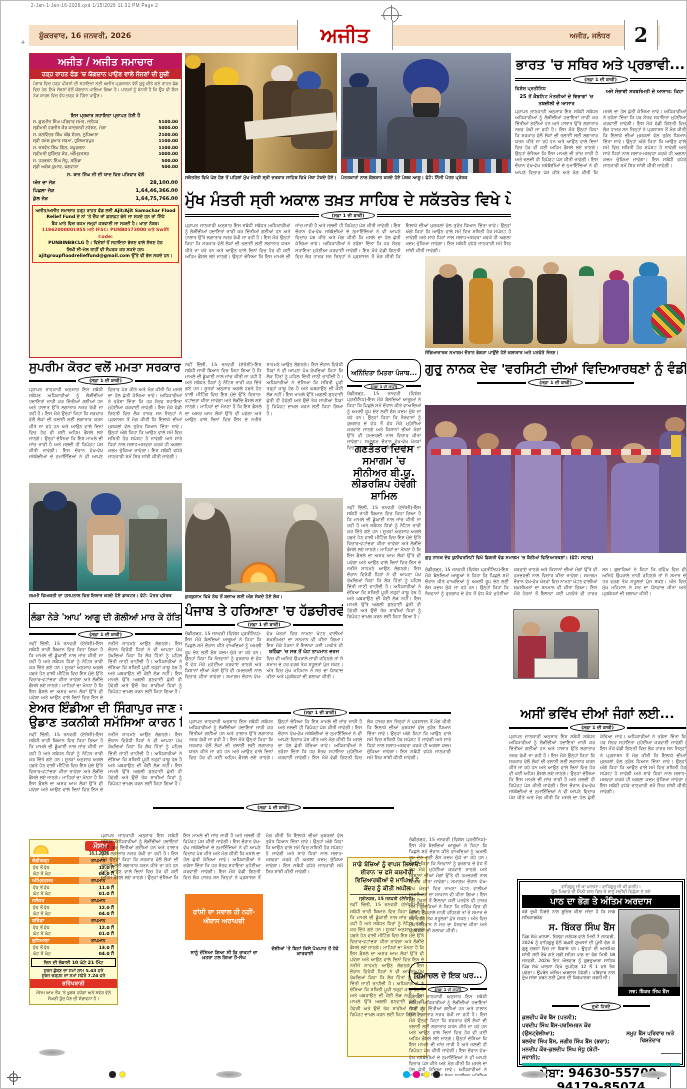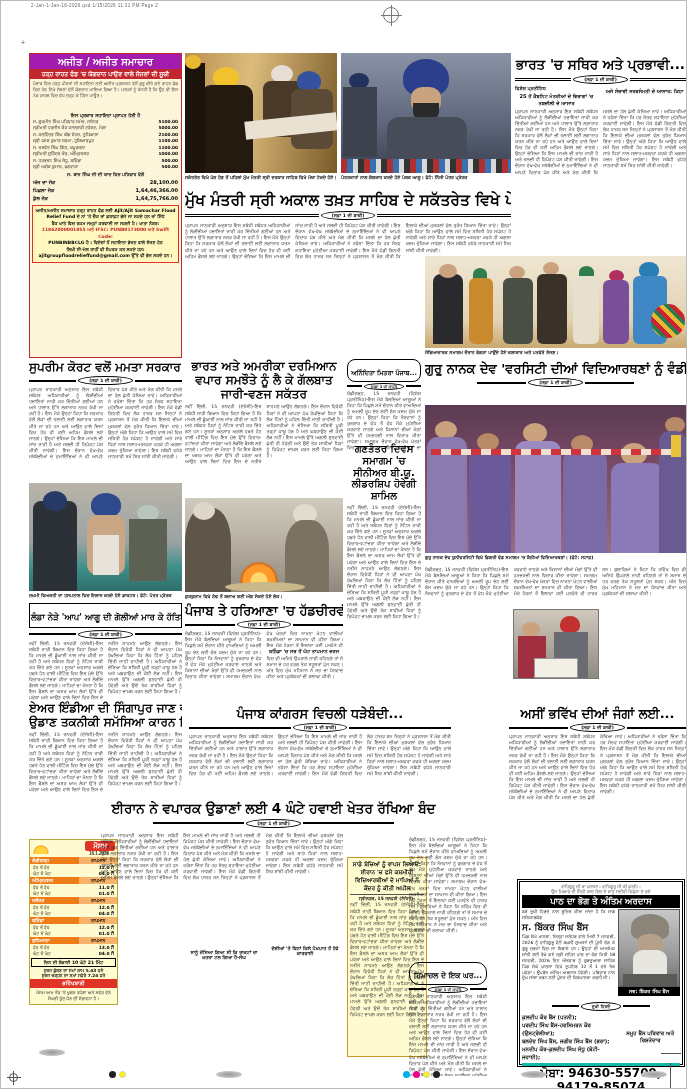--- a/index.html
+++ b/index.html
@@ -27,23 +27,33 @@
 
 <div class="page">
 
   <div class="abs" style="left:30px;top:2px;font-size:4.5px;color:#666;letter-spacing:.4px">2-Jan-1-Jan-16-2026.qxd   1/15/2026   11:31 PM   Page 2</div>
   <div class="abs" style="left:382px;top:6px;width:16px;height:16px;border:1px solid #777;border-radius:50%">
     <div class="abs" style="left:7px;top:-3px;width:1px;height:21px;background:#777"></div>
     <div class="abs" style="left:-3px;top:7px;width:21px;height:1px;background:#777"></div>
   </div>
   <div class="abs" style="left:20px;top:38px;font-size:7px;color:#555">+</div>
 
+  <div class="abs" style="left:28px;top:24px;width:631px;height:21px;background:#f7dfc6">
+    <div class="abs" style="left:10px;top:6px;font-size:7.5px;font-weight:bold;color:#5a2a10;font-family:'DejaVu Sans',sans-serif">ਸ਼ੁੱਕਰਵਾਰ, 16 ਜਨਵਰੀ, 2026</div>
+    <div class="abs" style="left:268px;top:-5px;width:96px;height:30px;background:#fff;border-left:1px solid #999;border-right:1px solid #999;display:flex;align-items:center;justify-content:center">
+      <span style="color:#c00000;font-size:20px;font-weight:bold;font-family:'DejaVu Sans',sans-serif">ਅਜੀਤ</span>
+    </div>
+    <div class="abs" style="right:50px;top:7px;font-size:7px;font-weight:bold;color:#5a2a10;font-family:'DejaVu Sans',sans-serif">ਅਜੀਤ, ਜਲੰਧਰ</div>
+    <div class="abs" style="right:2px;top:-5px;width:34px;height:30px;background:#fff;border-left:1px solid #999;border-right:1px solid #999;display:flex;align-items:center;justify-content:center">
+      <span style="font-size:20px;font-weight:bold;color:#111;font-family:'DejaVu Serif',serif">2</span>
+    </div>
+  </div>
 
   <div class="abs" style="left:28px;top:52px;width:153px;height:305px;border:1px solid #c1272d;background:#fdf5da">
-    <div style="background:#a21caf;color:#fff;font-weight:bold;font-size:10px;text-align:center;line-height:15px;height:15px;font-family:'DejaVu Sans',sans-serif">ਅਜੀਤ / ਅਜੀਤ ਸਮਾਚਾਰ</div>
+    <div style="background:#be185d;color:#fff;font-weight:bold;font-size:10px;text-align:center;line-height:15px;height:15px;font-family:'DejaVu Sans',sans-serif">ਅਜੀਤ / ਅਜੀਤ ਸਮਾਚਾਰ</div>
     <div style="background:#c1272d;color:#fff;font-weight:bold;font-size:6px;text-align:center;line-height:10px;height:10px;font-family:'DejaVu Sans',sans-serif">ਹੜ੍ਹ ਰਾਹਤ ਫੰਡ 'ਚ ਯੋਗਦਾਨ ਪਾਉਣ ਵਾਲੇ ਸੱਜਣਾਂ ਦੀ ਸੂਚੀ</div>
     <div style="padding:2px 3px;font-size:4.3px;line-height:1.35;text-align:justify;color:#222;height:34px;overflow:hidden;font-family:'DejaVu Sans',sans-serif">ਪੰਜਾਬ ਵਿਚ ਹੜ੍ਹ ਪੀੜਤਾਂ ਦੀ ਸਹਾਇਤਾ ਲਈ ਅਜੀਤ ਪ੍ਰਕਾਸ਼ਨ ਵੱਲੋਂ ਸ਼ੁਰੂ ਕੀਤੇ ਗਏ ਰਾਹਤ ਫੰਡ ਵਿਚ ਹੇਠ ਲਿਖੇ ਸੱਜਣਾਂ ਵੱਲੋਂ ਯੋਗਦਾਨ ਪਾਇਆ ਗਿਆ ਹੈ। ਪਾਠਕਾਂ ਨੂੰ ਬੇਨਤੀ ਹੈ ਕਿ ਉਹ ਵੀ ਇਸ ਨੇਕ ਕਾਰਜ ਵਿਚ ਵੱਧ ਚੜ੍ਹ ਕੇ ਹਿੱਸਾ ਪਾਉਣ।</div>
     <div style="font-size:4.8px;font-weight:bold;text-align:center;font-family:'DejaVu Sans',sans-serif">ਇਸ ਪ੍ਰਕਾਰ ਸਹਾਇਤਾ ਪ੍ਰਾਪਤ ਹੋਈ ਹੈ</div>
     <div style="padding:1px 3px">
       <div style="display:flex;justify-content:space-between;font-size:4.3px;line-height:1.5;font-family:'DejaVu Sans',sans-serif">
           <span>ਸ. ਗੁਰਮੀਤ ਸਿੰਘ ਪਰਿਵਾਰ ਸਮੇਤ, ਜਲੰਧਰ</span>
           <span style="font-weight:bold">5100.00</span>
         </div>
       <div style="display:flex;justify-content:space-between;font-size:4.3px;line-height:1.5;font-family:'DejaVu Sans',sans-serif">
           <span>ਸ੍ਰੀਮਤੀ ਹਰਜੀਤ ਕੌਰ ਯਾਦਗਾਰੀ ਟਰੱਸਟ, ਮੋਗਾ</span>
@@ -248,21 +258,20 @@
     <div class="hl nw" style="font-size:15.5px">ਮੁੱਖ ਮੰਤਰੀ ਸ੍ਰੀ ਅਕਾਲ ਤਖ਼ਤ ਸਾਹਿਬ ਦੇ ਸਕੱਤਰੇਤ ਵਿਖੇ ਪੇਸ਼</div>
     <div class="contd" style="margin-top:2px">
         <div class="ln" style="border-top:3px double #000"></div>
         <span class="ov">(ਸਫ਼ਾ 1 ਦੀ ਬਾਕੀ)</span>
         <div class="ln" style="border-top:3px double #000"></div>
       </div>
     <div class="cols c3 bodytxt" style="height:130px;margin-top:3px">ਪ੍ਰਾਪਤ ਜਾਣਕਾਰੀ ਅਨੁਸਾਰ ਇਸ ਸਬੰਧੀ ਸਬੰਧਤ ਅਧਿਕਾਰੀਆਂ ਨੂੰ ਲੋੜੀਂਦੀਆਂ ਹਦਾਇਤਾਂ ਜਾਰੀ ਕਰ ਦਿੱਤੀਆਂ ਗਈਆਂ ਹਨ ਅਤੇ ਹਾਲਾਤ ਉੱਤੇ ਲਗਾਤਾਰ ਨਜ਼ਰ ਰੱਖੀ ਜਾ ਰਹੀ ਹੈ। ਇਸ ਮੌਕੇ ਉਨ੍ਹਾਂ ਕਿਹਾ ਕਿ ਸਰਕਾਰ ਵੱਲੋਂ ਲੋਕਾਂ ਦੀ ਭਲਾਈ ਲਈ ਲਗਾਤਾਰ ਯਤਨ ਕੀਤੇ ਜਾ ਰਹੇ ਹਨ ਅਤੇ ਆਉਣ ਵਾਲੇ ਦਿਨਾਂ ਵਿਚ ਹੋਰ ਵੀ ਕਈ ਅਹਿਮ ਫ਼ੈਸਲੇ ਲਏ ਜਾਣਗੇ। ਉਨ੍ਹਾਂ ਦੱਸਿਆ ਕਿ ਇਸ ਮਾਮਲੇ ਦੀ ਜਾਂਚ ਜਾਰੀ ਹੈ ਅਤੇ ਜਲਦੀ ਹੀ ਰਿਪੋਰਟ ਪੇਸ਼ ਕੀਤੀ ਜਾਵੇਗੀ। ਇਸ ਦੌਰਾਨ ਵੱਖ-ਵੱਖ ਜਥੇਬੰਦੀਆਂ ਦੇ ਨੁਮਾਇੰਦਿਆਂ ਨੇ ਵੀ ਆਪਣੇ ਵਿਚਾਰ ਪੇਸ਼ ਕੀਤੇ ਅਤੇ ਮੰਗ ਕੀਤੀ ਕਿ ਮਸਲੇ ਦਾ ਹੱਲ ਛੇਤੀ ਕੱਢਿਆ ਜਾਵੇ। ਅਧਿਕਾਰੀਆਂ ਨੇ ਭਰੋਸਾ ਦਿੱਤਾ ਕਿ ਹਰ ਸੰਭਵ ਸਹਾਇਤਾ ਮੁਹੱਈਆ ਕਰਵਾਈ ਜਾਵੇਗੀ। ਇਸ ਮੌਕੇ ਵੱਡੀ ਗਿਣਤੀ ਵਿਚ ਲੋਕ ਹਾਜ਼ਰ ਸਨ ਜਿਨ੍ਹਾਂ ਨੇ ਪ੍ਰਸ਼ਾਸਨ ਤੋਂ ਮੰਗ ਕੀਤੀ ਕਿ ਇਲਾਕੇ ਦੀਆਂ ਮੁਸ਼ਕਲਾਂ ਵੱਲ ਤੁਰੰਤ ਧਿਆਨ ਦਿੱਤਾ ਜਾਵੇ। ਉਨ੍ਹਾਂ ਅੱਗੇ ਕਿਹਾ ਕਿ ਆਉਣ ਵਾਲੇ ਸਮੇਂ ਵਿਚ ਸਥਿਤੀ ਹੋਰ ਸਪੱਸ਼ਟ ਹੋ ਜਾਵੇਗੀ ਅਤੇ ਸਾਰੇ ਧਿਰਾਂ ਨਾਲ ਸਲਾਹ-ਮਸ਼ਵਰਾ ਕਰਕੇ ਹੀ ਅਗਲਾ ਕਦਮ ਚੁੱਕਿਆ ਜਾਵੇਗਾ। ਇਸ ਸਬੰਧੀ ਵਧੇਰੇ ਜਾਣਕਾਰੀ ਸਮੇਂ ਸਿਰ ਸਾਂਝੀ ਕੀਤੀ ਜਾਵੇਗੀ।</div>
   </div>
 
   <div class="abs" style="left:184px;top:358px;width:158px">
-    <div class="hl" style="font-size:12px">ਭਾਰਤ ਅਤੇ ਅਮਰੀਕਾ ਦਰਮਿਆਨ ਵਪਾਰ ਸਮਝੌਤੇ ਨੂੰ ਲੈ ਕੇ ਗੱਲਬਾਤ ਜਾਰੀ-ਵਣਜ ਸਕੱਤਰ</div>
     <div class="cols c2 bodytxt" style="height:84px;margin-top:3px">ਨਵੀਂ ਦਿੱਲੀ, 15 ਜਨਵਰੀ (ਏਜੰਸੀ)-ਇਸ ਸਬੰਧੀ ਜਾਰੀ ਬਿਆਨ ਵਿਚ ਕਿਹਾ ਗਿਆ ਹੈ ਕਿ ਮਾਮਲੇ ਦੀ ਡੂੰਘਾਈ ਨਾਲ ਜਾਂਚ ਕੀਤੀ ਜਾ ਰਹੀ ਹੈ ਅਤੇ ਸਬੰਧਤ ਧਿਰਾਂ ਨੂੰ ਨੋਟਿਸ ਜਾਰੀ ਕਰ ਦਿੱਤੇ ਗਏ ਹਨ। ਸੂਤਰਾਂ ਅਨੁਸਾਰ ਅਗਲੇ ਹਫ਼ਤੇ ਹੋਣ ਵਾਲੀ ਮੀਟਿੰਗ ਵਿਚ ਇਸ ਮੁੱਦੇ ਉੱਤੇ ਵਿਚਾਰ-ਵਟਾਂਦਰਾ ਕੀਤਾ ਜਾਵੇਗਾ ਅਤੇ ਲੋੜੀਂਦੇ ਫ਼ੈਸਲੇ ਲਏ ਜਾਣਗੇ। ਮਾਹਿਰਾਂ ਦਾ ਮੰਨਣਾ ਹੈ ਕਿ ਇਸ ਫ਼ੈਸਲੇ ਦਾ ਅਸਰ ਆਮ ਲੋਕਾਂ ਉੱਤੇ ਵੀ ਪਵੇਗਾ ਅਤੇ ਆਉਣ ਵਾਲੇ ਦਿਨਾਂ ਵਿਚ ਇਸ ਦੇ ਨਤੀਜੇ ਸਾਹਮਣੇ ਆਉਣ ਲੱਗਣਗੇ। ਇਸ ਦੌਰਾਨ ਵਿਰੋਧੀ ਧਿਰਾਂ ਨੇ ਵੀ ਆਪਣਾ ਪੱਖ ਰੱਖਦਿਆਂ ਕਿਹਾ ਕਿ ਲੋਕ ਹਿੱਤਾਂ ਨੂੰ ਪਹਿਲ ਦਿੱਤੀ ਜਾਣੀ ਚਾਹੀਦੀ ਹੈ। ਅਧਿਕਾਰੀਆਂ ਨੇ ਦੱਸਿਆ ਕਿ ਸਥਿਤੀ ਪੂਰੀ ਤਰ੍ਹਾਂ ਕਾਬੂ ਹੇਠ ਹੈ ਅਤੇ ਘਬਰਾਉਣ ਦੀ ਕੋਈ ਲੋੜ ਨਹੀਂ। ਇਸ ਮਾਮਲੇ ਉੱਤੇ ਅਗਲੀ ਸੁਣਵਾਈ ਛੇਤੀ ਹੀ ਹੋਵੇਗੀ ਅਤੇ ਉਦੋਂ ਤੱਕ ਸਾਰੀਆਂ ਧਿਰਾਂ ਨੂੰ ਰਿਪੋਰਟ ਦਾਖ਼ਲ ਕਰਨ ਲਈ ਕਿਹਾ ਗਿਆ ਹੈ।</div>
   </div>
 
   <div class="abs" style="left:346px;top:358px;width:74px">
     <div style="border:1px solid #000;border-radius:8px;padding:1px 2px" class="hl nw"><span style="font-size:6.4px;font-weight:bold">ਅਨਿੰਦਿਤਾ ਮਿਤਰਾ ਪੰਜਾਬ...</span></div>
     <div class="contd" style="margin-top:1px">
         <div class="ln"></div>
         <span class="ov" style="font-size:3.8px;padding:0 5px">(ਸਫ਼ਾ 1 ਦੀ ਬਾਕੀ)</span>
         <div class="ln"></div>
       </div>
@@ -288,38 +297,37 @@
     <div class="contd" style="margin-top:2px">
         <div class="ln"></div>
         <span class="ov">(ਸਫ਼ਾ 1 ਦੀ ਬਾਕੀ)</span>
         <div class="ln"></div>
       </div>
     <div class="cols c2 bodytxt" style="height:66px;margin-top:2px">ਚੰਡੀਗੜ੍ਹ, 15 ਜਨਵਰੀ (ਵਿਸ਼ੇਸ਼ ਪ੍ਰਤੀਨਿਧ)-ਇਸ ਮੌਕੇ ਬੋਲਦਿਆਂ ਆਗੂਆਂ ਨੇ ਕਿਹਾ ਕਿ ਪਿਛਲੇ ਸਮੇਂ ਦੌਰਾਨ ਕੀਤੇ ਵਾਅਦਿਆਂ ਨੂੰ ਅਮਲੀ ਰੂਪ ਦੇਣ ਲਈ ਠੋਸ ਕਦਮ ਚੁੱਕੇ ਜਾ ਰਹੇ ਹਨ। ਉਨ੍ਹਾਂ ਕਿਹਾ ਕਿ ਨੌਜਵਾਨਾਂ ਨੂੰ ਰੁਜ਼ਗਾਰ ਦੇ ਵੱਧ ਤੋਂ ਵੱਧ ਮੌਕੇ ਮੁਹੱਈਆ ਕਰਵਾਏ ਜਾਣਗੇ ਅਤੇ ਕਿਸਾਨਾਂ ਦੀਆਂ ਮੰਗਾਂ ਉੱਤੇ ਵੀ ਹਮਦਰਦੀ ਨਾਲ ਵਿਚਾਰ ਕੀਤਾ ਜਾਵੇਗਾ। ਸਮਾਗਮ ਦੌਰਾਨ ਵੱਖ-ਵੱਖ ਖੇਤਰਾਂ ਵਿਚ ਨਾਮਣਾ ਖੱਟਣ ਵਾਲੀਆਂ ਸ਼ਖ਼ਸੀਅਤਾਂ ਦਾ ਸਨਮਾਨ ਵੀ ਕੀਤਾ ਗਿਆ। ਇਸ ਮੌਕੇ ਹੋਰਨਾਂ ਤੋਂ ਇਲਾਵਾ ਕਈ ਪਤਵੰਤੇ ਵੀ ਹਾਜ਼ਰ ਸਨ। ਬੁਲਾਰਿਆਂ ਨੇ ਕਿਹਾ ਕਿ ਭਵਿੱਖ ਵਿਚ ਵੀ ਅਜਿਹੇ ਉਪਰਾਲੇ ਜਾਰੀ ਰਹਿਣਗੇ ਤਾਂ ਜੋ ਸਮਾਜ ਦੇ ਹਰ ਵਰਗ ਤੱਕ ਸਹੂਲਤਾਂ ਪੁੱਜ ਸਕਣ। ਅੰਤ ਵਿਚ ਮੁੱਖ ਮਹਿਮਾਨ ਨੇ ਸਭ ਦਾ ਧੰਨਵਾਦ ਕੀਤਾ ਅਤੇ ਪ੍ਰਬੰਧਕਾਂ ਦੀ ਸ਼ਲਾਘਾ ਕੀਤੀ।</div>
   </div>
   <div class="abs bold-sub" style="left:264px;top:646px;width:78px;font-size:5px;background:#fff;padding:1px">ਬਠਿੰਡਾ 'ਚ ਸਭ ਤੋਂ ਘੱਟ ਤਾਪਮਾਨ ਦਰਜ</div>
 
   <div class="abs" style="left:188px;top:705px;width:262px">
-    <div class="hl nw" style="font-size:13px">ਪੰਜਾਬ ਕਾਂਗਰਸ ਵਿਚਲੀ ਧੜੇਬੰਦੀ...</div>
     <div class="contd" style="margin-top:2px">
         <div class="ln"></div>
         <span class="ov">(ਸਫ਼ਾ 1 ਦੀ ਬਾਕੀ)</span>
         <div class="ln"></div>
       </div>
     <div class="cols c3 bodytxt" style="height:62px;margin-top:2px">ਪ੍ਰਾਪਤ ਜਾਣਕਾਰੀ ਅਨੁਸਾਰ ਇਸ ਸਬੰਧੀ ਸਬੰਧਤ ਅਧਿਕਾਰੀਆਂ ਨੂੰ ਲੋੜੀਂਦੀਆਂ ਹਦਾਇਤਾਂ ਜਾਰੀ ਕਰ ਦਿੱਤੀਆਂ ਗਈਆਂ ਹਨ ਅਤੇ ਹਾਲਾਤ ਉੱਤੇ ਲਗਾਤਾਰ ਨਜ਼ਰ ਰੱਖੀ ਜਾ ਰਹੀ ਹੈ। ਇਸ ਮੌਕੇ ਉਨ੍ਹਾਂ ਕਿਹਾ ਕਿ ਸਰਕਾਰ ਵੱਲੋਂ ਲੋਕਾਂ ਦੀ ਭਲਾਈ ਲਈ ਲਗਾਤਾਰ ਯਤਨ ਕੀਤੇ ਜਾ ਰਹੇ ਹਨ ਅਤੇ ਆਉਣ ਵਾਲੇ ਦਿਨਾਂ ਵਿਚ ਹੋਰ ਵੀ ਕਈ ਅਹਿਮ ਫ਼ੈਸਲੇ ਲਏ ਜਾਣਗੇ। ਉਨ੍ਹਾਂ ਦੱਸਿਆ ਕਿ ਇਸ ਮਾਮਲੇ ਦੀ ਜਾਂਚ ਜਾਰੀ ਹੈ ਅਤੇ ਜਲਦੀ ਹੀ ਰਿਪੋਰਟ ਪੇਸ਼ ਕੀਤੀ ਜਾਵੇਗੀ। ਇਸ ਦੌਰਾਨ ਵੱਖ-ਵੱਖ ਜਥੇਬੰਦੀਆਂ ਦੇ ਨੁਮਾਇੰਦਿਆਂ ਨੇ ਵੀ ਆਪਣੇ ਵਿਚਾਰ ਪੇਸ਼ ਕੀਤੇ ਅਤੇ ਮੰਗ ਕੀਤੀ ਕਿ ਮਸਲੇ ਦਾ ਹੱਲ ਛੇਤੀ ਕੱਢਿਆ ਜਾਵੇ। ਅਧਿਕਾਰੀਆਂ ਨੇ ਭਰੋਸਾ ਦਿੱਤਾ ਕਿ ਹਰ ਸੰਭਵ ਸਹਾਇਤਾ ਮੁਹੱਈਆ ਕਰਵਾਈ ਜਾਵੇਗੀ। ਇਸ ਮੌਕੇ ਵੱਡੀ ਗਿਣਤੀ ਵਿਚ ਲੋਕ ਹਾਜ਼ਰ ਸਨ ਜਿਨ੍ਹਾਂ ਨੇ ਪ੍ਰਸ਼ਾਸਨ ਤੋਂ ਮੰਗ ਕੀਤੀ ਕਿ ਇਲਾਕੇ ਦੀਆਂ ਮੁਸ਼ਕਲਾਂ ਵੱਲ ਤੁਰੰਤ ਧਿਆਨ ਦਿੱਤਾ ਜਾਵੇ। ਉਨ੍ਹਾਂ ਅੱਗੇ ਕਿਹਾ ਕਿ ਆਉਣ ਵਾਲੇ ਸਮੇਂ ਵਿਚ ਸਥਿਤੀ ਹੋਰ ਸਪੱਸ਼ਟ ਹੋ ਜਾਵੇਗੀ ਅਤੇ ਸਾਰੇ ਧਿਰਾਂ ਨਾਲ ਸਲਾਹ-ਮਸ਼ਵਰਾ ਕਰਕੇ ਹੀ ਅਗਲਾ ਕਦਮ ਚੁੱਕਿਆ ਜਾਵੇਗਾ। ਇਸ ਸਬੰਧੀ ਵਧੇਰੇ ਜਾਣਕਾਰੀ ਸਮੇਂ ਸਿਰ ਸਾਂਝੀ ਕੀਤੀ ਜਾਵੇਗੀ।</div>
   </div>
 
   <div class="abs" style="left:100px;top:800px;width:345px">
-    <div class="hl nw" style="font-size:13.5px">ਈਰਾਨ ਨੇ ਵਪਾਰਕ ਉਡਾਣਾਂ ਲਈ 4 ਘੰਟੇ ਹਵਾਈ ਖੇਤਰ ਰੱਖਿਆ ਬੰਦ</div>
     <div class="contd" style="margin-top:2px;width:70%;margin-left:15%">
         <div class="ln"></div>
         <span class="ov">(ਸਫ਼ਾ 1 ਦੀ ਬਾਕੀ)</span>
         <div class="ln"></div>
       </div>
   </div>
   <div class="abs cols c3 bodytxt" style="left:100px;top:832px;width:242px;height:253px">ਪ੍ਰਾਪਤ ਜਾਣਕਾਰੀ ਅਨੁਸਾਰ ਇਸ ਸਬੰਧੀ ਸਬੰਧਤ ਅਧਿਕਾਰੀਆਂ ਨੂੰ ਲੋੜੀਂਦੀਆਂ ਹਦਾਇਤਾਂ ਜਾਰੀ ਕਰ ਦਿੱਤੀਆਂ ਗਈਆਂ ਹਨ ਅਤੇ ਹਾਲਾਤ ਉੱਤੇ ਲਗਾਤਾਰ ਨਜ਼ਰ ਰੱਖੀ ਜਾ ਰਹੀ ਹੈ। ਇਸ ਮੌਕੇ ਉਨ੍ਹਾਂ ਕਿਹਾ ਕਿ ਸਰਕਾਰ ਵੱਲੋਂ ਲੋਕਾਂ ਦੀ ਭਲਾਈ ਲਈ ਲਗਾਤਾਰ ਯਤਨ ਕੀਤੇ ਜਾ ਰਹੇ ਹਨ ਅਤੇ ਆਉਣ ਵਾਲੇ ਦਿਨਾਂ ਵਿਚ ਹੋਰ ਵੀ ਕਈ ਅਹਿਮ ਫ਼ੈਸਲੇ ਲਏ ਜਾਣਗੇ। ਉਨ੍ਹਾਂ ਦੱਸਿਆ ਕਿ ਇਸ ਮਾਮਲੇ ਦੀ ਜਾਂਚ ਜਾਰੀ ਹੈ ਅਤੇ ਜਲਦੀ ਹੀ ਰਿਪੋਰਟ ਪੇਸ਼ ਕੀਤੀ ਜਾਵੇਗੀ। ਇਸ ਦੌਰਾਨ ਵੱਖ-ਵੱਖ ਜਥੇਬੰਦੀਆਂ ਦੇ ਨੁਮਾਇੰਦਿਆਂ ਨੇ ਵੀ ਆਪਣੇ ਵਿਚਾਰ ਪੇਸ਼ ਕੀਤੇ ਅਤੇ ਮੰਗ ਕੀਤੀ ਕਿ ਮਸਲੇ ਦਾ ਹੱਲ ਛੇਤੀ ਕੱਢਿਆ ਜਾਵੇ। ਅਧਿਕਾਰੀਆਂ ਨੇ ਭਰੋਸਾ ਦਿੱਤਾ ਕਿ ਹਰ ਸੰਭਵ ਸਹਾਇਤਾ ਮੁਹੱਈਆ ਕਰਵਾਈ ਜਾਵੇਗੀ। ਇਸ ਮੌਕੇ ਵੱਡੀ ਗਿਣਤੀ ਵਿਚ ਲੋਕ ਹਾਜ਼ਰ ਸਨ ਜਿਨ੍ਹਾਂ ਨੇ ਪ੍ਰਸ਼ਾਸਨ ਤੋਂ ਮੰਗ ਕੀਤੀ ਕਿ ਇਲਾਕੇ ਦੀਆਂ ਮੁਸ਼ਕਲਾਂ ਵੱਲ ਤੁਰੰਤ ਧਿਆਨ ਦਿੱਤਾ ਜਾਵੇ। ਉਨ੍ਹਾਂ ਅੱਗੇ ਕਿਹਾ ਕਿ ਆਉਣ ਵਾਲੇ ਸਮੇਂ ਵਿਚ ਸਥਿਤੀ ਹੋਰ ਸਪੱਸ਼ਟ ਹੋ ਜਾਵੇਗੀ ਅਤੇ ਸਾਰੇ ਧਿਰਾਂ ਨਾਲ ਸਲਾਹ-ਮਸ਼ਵਰਾ ਕਰਕੇ ਹੀ ਅਗਲਾ ਕਦਮ ਚੁੱਕਿਆ ਜਾਵੇਗਾ। ਇਸ ਸਬੰਧੀ ਵਧੇਰੇ ਜਾਣਕਾਰੀ ਸਮੇਂ ਸਿਰ ਸਾਂਝੀ ਕੀਤੀ ਜਾਵੇਗੀ।</div>
+  <div class="abs" style="left:184px;top:893px;width:78px;height:46px;background:#f47b20;color:#fff;display:flex;align-items:center;justify-content:center;text-align:center;font-weight:bold;font-size:6.6px;line-height:1.35;padding:2px;font-family:'DejaVu Sans',sans-serif">ਫਾਂਸੀ ਦਾ ਸਵਾਲ ਹੀ ਨਹੀਂ-ਅੱਬਾਸ ਅਰਾਘਚੀ</div>
   <div class="abs bold-sub" style="left:184px;top:948px;width:78px;font-size:4.8px;background:#fff;padding:1px">ਸਾਨੂੰ ਦੱਸਿਆ ਗਿਆ ਸੀ ਕਿ ਰਾਕਟਾਂ ਦਾ ਖ਼ਤਰਾ ਟਲ ਗਿਆ ਹੈ-ਸੰਘ</div>
   <div class="abs bold-sub" style="left:266px;top:944px;width:76px;font-size:4.8px;background:#fff;padding:1px">ਦੋਸ਼ੀਆਂ 'ਤੇ ਬਿਨਾਂ ਕਿਸੇ ਪੱਖਪਾਤ ਤੋਂ ਹੋਵੇ ਕਾਰਵਾਈ</div>
 
   <div class="abs" style="left:346px;top:856px;width:80px;height:200px;background:#fffbd0;border:1px solid #c9992a;padding:2px">
     <div style="font-size:5.8px;font-weight:bold;text-align:center;line-height:1.4;border-bottom:1px solid #555;padding-bottom:2px;font-family:'DejaVu Sans',sans-serif">ਸਾਡੇ ਬੱਚਿਆਂ ਨੂੰ ਵਾਪਸ ਲਿਆਓ: ਈਰਾਨ 'ਚ ਫਸੇ ਕਸ਼ਮੀਰੀ ਵਿਦਿਆਰਥੀਆਂ ਦੇ ਮਾਪਿਆਂ ਨੇ ਕੇਂਦਰ ਨੂੰ ਕੀਤੀ ਅਪੀਲ</div>
     <div style="font-size:4.4px;font-weight:bold;text-align:center;margin-top:1px;font-family:'DejaVu Sans',sans-serif">ਸ੍ਰੀਨਗਰ, 15 ਜਨਵਰੀ (ਏਜੰਸੀ)-</div>
     <div class="cols bodytxt" style="height:142px;margin-top:1px">ਨਵੀਂ ਦਿੱਲੀ, 15 ਜਨਵਰੀ (ਏਜੰਸੀ)-ਇਸ ਸਬੰਧੀ ਜਾਰੀ ਬਿਆਨ ਵਿਚ ਕਿਹਾ ਗਿਆ ਹੈ ਕਿ ਮਾਮਲੇ ਦੀ ਡੂੰਘਾਈ ਨਾਲ ਜਾਂਚ ਕੀਤੀ ਜਾ ਰਹੀ ਹੈ ਅਤੇ ਸਬੰਧਤ ਧਿਰਾਂ ਨੂੰ ਨੋਟਿਸ ਜਾਰੀ ਕਰ ਦਿੱਤੇ ਗਏ ਹਨ। ਸੂਤਰਾਂ ਅਨੁਸਾਰ ਅਗਲੇ ਹਫ਼ਤੇ ਹੋਣ ਵਾਲੀ ਮੀਟਿੰਗ ਵਿਚ ਇਸ ਮੁੱਦੇ ਉੱਤੇ ਵਿਚਾਰ-ਵਟਾਂਦਰਾ ਕੀਤਾ ਜਾਵੇਗਾ ਅਤੇ ਲੋੜੀਂਦੇ ਫ਼ੈਸਲੇ ਲਏ ਜਾਣਗੇ। ਮਾਹਿਰਾਂ ਦਾ ਮੰਨਣਾ ਹੈ ਕਿ ਇਸ ਫ਼ੈਸਲੇ ਦਾ ਅਸਰ ਆਮ ਲੋਕਾਂ ਉੱਤੇ ਵੀ ਪਵੇਗਾ ਅਤੇ ਆਉਣ ਵਾਲੇ ਦਿਨਾਂ ਵਿਚ ਇਸ ਦੇ ਨਤੀਜੇ ਸਾਹਮਣੇ ਆਉਣ ਲੱਗਣਗੇ। ਇਸ ਦੌਰਾਨ ਵਿਰੋਧੀ ਧਿਰਾਂ ਨੇ ਵੀ ਆਪਣਾ ਪੱਖ ਰੱਖਦਿਆਂ ਕਿਹਾ ਕਿ ਲੋਕ ਹਿੱਤਾਂ ਨੂੰ ਪਹਿਲ ਦਿੱਤੀ ਜਾਣੀ ਚਾਹੀਦੀ ਹੈ। ਅਧਿਕਾਰੀਆਂ ਨੇ ਦੱਸਿਆ ਕਿ ਸਥਿਤੀ ਪੂਰੀ ਤਰ੍ਹਾਂ ਕਾਬੂ ਹੇਠ ਹੈ ਅਤੇ ਘਬਰਾਉਣ ਦੀ ਕੋਈ ਲੋੜ ਨਹੀਂ। ਇਸ ਮਾਮਲੇ ਉੱਤੇ ਅਗਲੀ ਸੁਣਵਾਈ ਛੇਤੀ ਹੀ ਹੋਵੇਗੀ ਅਤੇ ਉਦੋਂ ਤੱਕ ਸਾਰੀਆਂ ਧਿਰਾਂ ਨੂੰ ਰਿਪੋਰਟ ਦਾਖ਼ਲ ਕਰਨ ਲਈ ਕਿਹਾ ਗਿਆ ਹੈ।</div>
   </div>
 
   <div class="abs" style="left:408px;top:836px;width:78px">
@@ -419,21 +427,21 @@
     <div class="cols c2 bodytxt" style="height:138px;margin-top:2px">ਪ੍ਰਾਪਤ ਜਾਣਕਾਰੀ ਅਨੁਸਾਰ ਇਸ ਸਬੰਧੀ ਸਬੰਧਤ ਅਧਿਕਾਰੀਆਂ ਨੂੰ ਲੋੜੀਂਦੀਆਂ ਹਦਾਇਤਾਂ ਜਾਰੀ ਕਰ ਦਿੱਤੀਆਂ ਗਈਆਂ ਹਨ ਅਤੇ ਹਾਲਾਤ ਉੱਤੇ ਲਗਾਤਾਰ ਨਜ਼ਰ ਰੱਖੀ ਜਾ ਰਹੀ ਹੈ। ਇਸ ਮੌਕੇ ਉਨ੍ਹਾਂ ਕਿਹਾ ਕਿ ਸਰਕਾਰ ਵੱਲੋਂ ਲੋਕਾਂ ਦੀ ਭਲਾਈ ਲਈ ਲਗਾਤਾਰ ਯਤਨ ਕੀਤੇ ਜਾ ਰਹੇ ਹਨ ਅਤੇ ਆਉਣ ਵਾਲੇ ਦਿਨਾਂ ਵਿਚ ਹੋਰ ਵੀ ਕਈ ਅਹਿਮ ਫ਼ੈਸਲੇ ਲਏ ਜਾਣਗੇ। ਉਨ੍ਹਾਂ ਦੱਸਿਆ ਕਿ ਇਸ ਮਾਮਲੇ ਦੀ ਜਾਂਚ ਜਾਰੀ ਹੈ ਅਤੇ ਜਲਦੀ ਹੀ ਰਿਪੋਰਟ ਪੇਸ਼ ਕੀਤੀ ਜਾਵੇਗੀ। ਇਸ ਦੌਰਾਨ ਵੱਖ-ਵੱਖ ਜਥੇਬੰਦੀਆਂ ਦੇ ਨੁਮਾਇੰਦਿਆਂ ਨੇ ਵੀ ਆਪਣੇ ਵਿਚਾਰ ਪੇਸ਼ ਕੀਤੇ ਅਤੇ ਮੰਗ ਕੀਤੀ ਕਿ ਮਸਲੇ ਦਾ ਹੱਲ ਛੇਤੀ ਕੱਢਿਆ ਜਾਵੇ। ਅਧਿਕਾਰੀਆਂ ਨੇ ਭਰੋਸਾ ਦਿੱਤਾ ਕਿ ਹਰ ਸੰਭਵ ਸਹਾਇਤਾ ਮੁਹੱਈਆ ਕਰਵਾਈ ਜਾਵੇਗੀ। ਇਸ ਮੌਕੇ ਵੱਡੀ ਗਿਣਤੀ ਵਿਚ ਲੋਕ ਹਾਜ਼ਰ ਸਨ ਜਿਨ੍ਹਾਂ ਨੇ ਪ੍ਰਸ਼ਾਸਨ ਤੋਂ ਮੰਗ ਕੀਤੀ ਕਿ ਇਲਾਕੇ ਦੀਆਂ ਮੁਸ਼ਕਲਾਂ ਵੱਲ ਤੁਰੰਤ ਧਿਆਨ ਦਿੱਤਾ ਜਾਵੇ। ਉਨ੍ਹਾਂ ਅੱਗੇ ਕਿਹਾ ਕਿ ਆਉਣ ਵਾਲੇ ਸਮੇਂ ਵਿਚ ਸਥਿਤੀ ਹੋਰ ਸਪੱਸ਼ਟ ਹੋ ਜਾਵੇਗੀ ਅਤੇ ਸਾਰੇ ਧਿਰਾਂ ਨਾਲ ਸਲਾਹ-ਮਸ਼ਵਰਾ ਕਰਕੇ ਹੀ ਅਗਲਾ ਕਦਮ ਚੁੱਕਿਆ ਜਾਵੇਗਾ। ਇਸ ਸਬੰਧੀ ਵਧੇਰੇ ਜਾਣਕਾਰੀ ਸਮੇਂ ਸਿਰ ਸਾਂਝੀ ਕੀਤੀ ਜਾਵੇਗੀ।</div>
   </div>
 
   <div class="abs" style="left:516px;top:878px;width:168px;height:188px;border:3px double #000;background:#fff;padding:2px">
     <div style="font-size:4.3px;text-align:center;color:#333;font-family:'DejaVu Sans',sans-serif">ਵਾਹਿਗੁਰੂ ਜੀ ਕਾ ਖ਼ਾਲਸਾ। ਵਾਹਿਗੁਰੂ ਜੀ ਕੀ ਫ਼ਤਹਿ।</div>
     <div style="font-size:4.3px;text-align:center;color:#333;font-family:'DejaVu Sans',sans-serif">ਉਸ ਪਿਆਰੇ ਦੀ ਮਿੱਠੀ ਯਾਦ ਵਿਚ ਜੋ ਸਾਨੂੰ ਸਦੀਵੀ ਵਿਛੋੜਾ ਦੇ ਗਏ</div>
     <div style="background:#000;color:#fff;font-size:8.6px;font-weight:bold;text-align:center;padding:1px 0;margin:1px 0;font-family:'DejaVu Sans',sans-serif">ਪਾਠ ਦਾ ਭੋਗ ਤੇ ਅੰਤਿਮ ਅਰਦਾਸ</div>
     <div style="display:flex;gap:3px">
       <div style="flex:1.4">
         <div style="font-size:4.4px;line-height:1.35;text-align:justify;font-family:'DejaVu Sans',sans-serif">ਬੜੇ ਦੁਖੀ ਹਿਰਦੇ ਨਾਲ ਸੂਚਿਤ ਕੀਤਾ ਜਾਂਦਾ ਹੈ ਕਿ ਸਾਡੇ ਸਤਿਕਾਰਯੋਗ</div>
-        <div style="font-size:9px;font-weight:bold;text-align:left;margin:1px 0;font-family:'DejaVu Sans',sans-serif">ਸ. ਬਿੱਕਰ ਸਿੰਘ ਬੈਂਸ</div>
+        <div style="font-size:9px;font-weight:bold;text-align:right;margin:1px 0;font-family:'DejaVu Sans',sans-serif">ਸ. ਬਿੱਕਰ ਸਿੰਘ ਬੈਂਸ</div>
         <div style="font-size:4.4px;line-height:1.35;text-align:justify;height:66px;overflow:hidden;font-family:'DejaVu Sans',sans-serif">ਪਿੰਡ ਸੰਘੇ ਖਾਲਸਾ, ਜ਼ਿਲ੍ਹਾ ਜਲੰਧਰ ਵਾਲੇ ਮਿਤੀ 7 ਜਨਵਰੀ, 2026 ਨੂੰ ਵਾਹਿਗੁਰੂ ਵੱਲੋਂ ਬਖ਼ਸ਼ੀ ਸੁਆਸਾਂ ਦੀ ਪੂੰਜੀ ਭੋਗ ਕੇ ਗੁਰੂ ਚਰਨਾਂ ਵਿਚ ਜਾ ਬਿਰਾਜੇ ਹਨ। ਉਨ੍ਹਾਂ ਦੀ ਆਤਮਿਕ ਸ਼ਾਂਤੀ ਲਈ ਰੱਖੇ ਗਏ ਸ੍ਰੀ ਸਹਿਜ ਪਾਠ ਦਾ ਭੋਗ ਮਿਤੀ 18 ਜਨਵਰੀ, 2026 ਦਿਨ ਐਤਵਾਰ ਨੂੰ ਗੁਰਦੁਆਰਾ ਸਾਹਿਬ ਪਿੰਡ ਸੰਘੇ ਖਾਲਸਾ ਵਿਖੇ ਦੁਪਹਿਰ 12 ਤੋਂ 1 ਵਜੇ ਤੱਕ ਪਵੇਗਾ। ਉਪਰੰਤ ਅੰਤਿਮ ਅਰਦਾਸ ਹੋਵੇਗੀ। ਪਰਿਵਾਰ ਨਾਲ ਦੁੱਖ ਸਾਂਝਾ ਕਰਨ ਲਈ ਪੁੱਜਣ ਦੀ ਕਿਰਪਾਲਤਾ ਕਰਨੀ ਜੀ।</div>
       </div>
       <div style="width:62px">
         <div class="ph" style="width:62px;height:78px;position:relative;background:linear-gradient(180deg,#c8c8c8 0%,#9a9a9a 60%,#6f6f6f 100%);border:1px solid #555">
           <div class="abs" style="left:12px;top:4px;width:38px;height:26px;background:#8a8578;border-radius:50% 50% 30% 30%"></div>
           <div class="abs" style="left:18px;top:24px;width:26px;height:22px;background:#b5a089;border-radius:40%"></div>
           <div class="abs" style="left:14px;top:40px;width:34px;height:30px;background:#e8e6e0;border-radius:30% 30% 0 0"></div>
           <div class="abs" style="left:4px;top:64px;width:54px;height:14px;background:#5a5a56"></div>
         </div>
         <div style="background:#000;color:#fff;font-size:5px;font-weight:bold;text-align:center;padding:1px 0;font-family:'DejaVu Sans',sans-serif">ਸਵ: ਬਿੱਕਰ ਸਿੰਘ ਬੈਂਸ</div>

